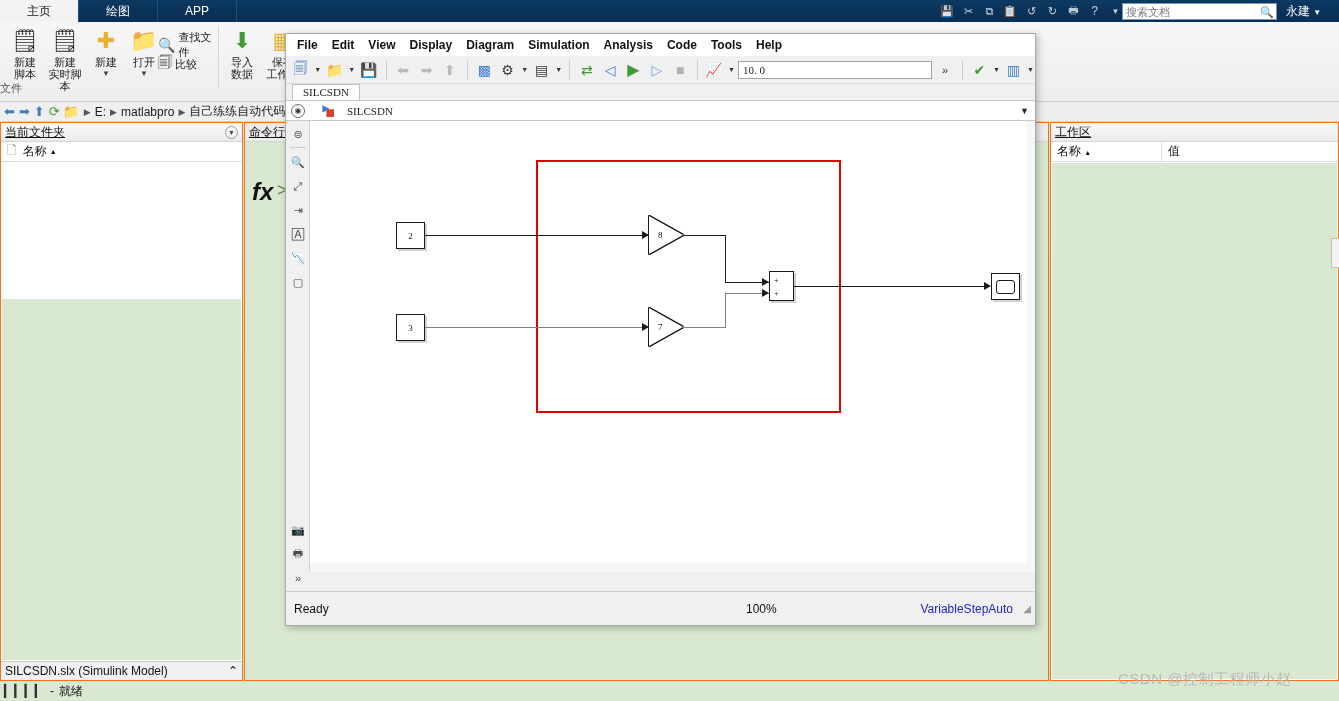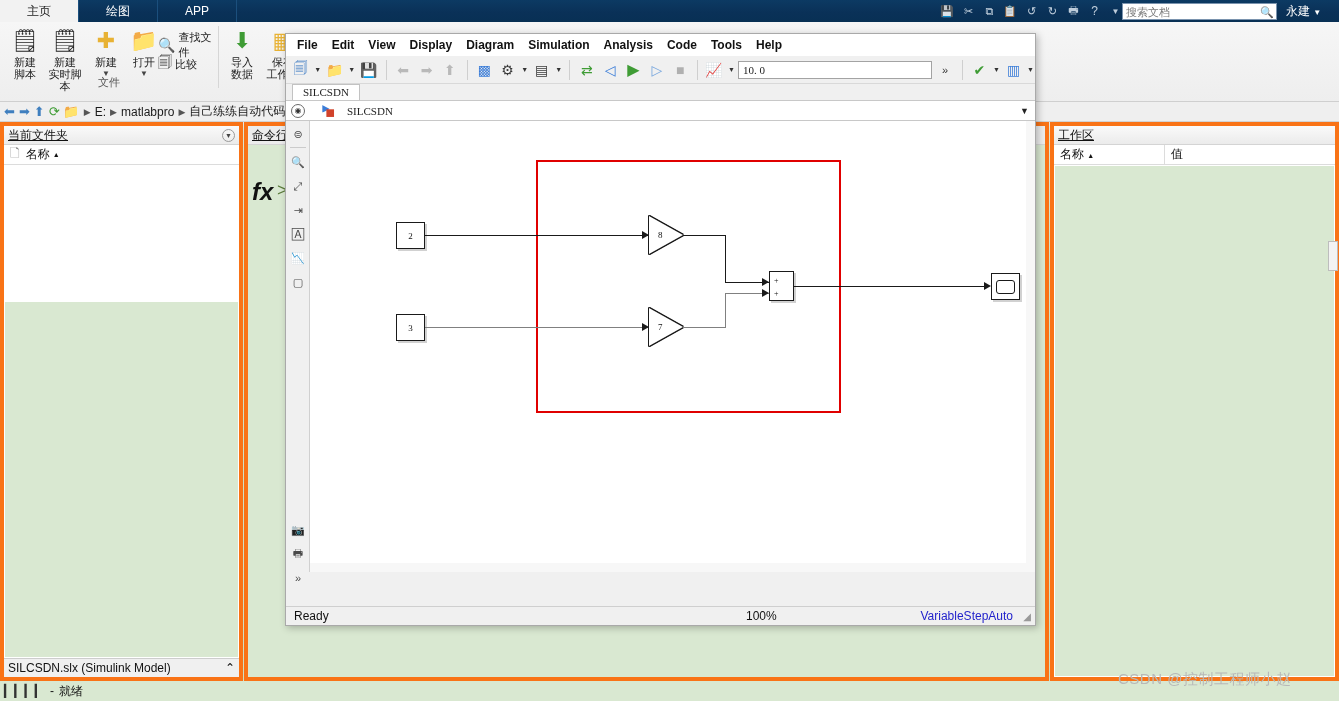--- a/index.html
+++ b/index.html
@@ -74,21 +74,21 @@
   .ml-tab.active { background:#f2f2f2; color:#1b1b1b; }
 
   .ml-ribbon {
     position:absolute; left:0; top:22px; width:1339px; height:80px;
     background: linear-gradient(180deg,#f6f6f6 0%,#eeeeee 100%);
     border-bottom:1px solid #cfcfcf;
   }
   .rb-group { position:absolute; top:0; height:80px; }
   .rb-sep { position:absolute; top:4px; width:1px; height:62px; background:#d6d6d6; }
   .rb-label {
-    position:absolute; bottom:12px; width:100%; text-align:center;
+    position:absolute; bottom:6px; width:100%; text-align:left;
     font-size:11px; color:#555;
   }
   .rb-btn {
     position:absolute; width:42px; text-align:center; top:4px;
     font-size:11px; color:#222; line-height:12px;
   }
   .rb-btn .gl { display:block; height:30px; font-size:22px; line-height:30px; }
   .rb-small {
     position:absolute; font-size:11px; color:#222; display:flex; align-items:center; gap:3px;
   }
@@ -98,21 +98,21 @@
   .ml-addrbar {
     position:absolute; left:0; top:102px; width:1339px; height:20px;
     background:#efefef; border-bottom:1px solid #d2d2d2;
     display:flex; align-items:center; gap:4px; padding-left:4px;
   }
   .addr-ico { font-size:13px; }
   .addr-path { font-size:12px; color:#1a1a1a; display:flex; align-items:center; gap:4px; }
   .addr-sep { color:#555; font-size:9px; }
 
   .panel {
-    position:absolute; background:#fff; border:4px solid #f97316;
+    position:absolute; background:#fff; border:1px solid #f97316;
   }
   .panel-hdr {
     height:19px; background: linear-gradient(180deg,#fafafa,#ebebeb);
     border-bottom:1px solid #d4d4d4;
     display:flex; align-items:center; padding:0 4px;
     font-size:12px; color:#111;
   }
   .panel-hdr .t { text-decoration:underline; }
   .panel-hdr .sp { flex:1 }
   .panel-hdr .dd {
@@ -240,21 +240,21 @@
     display:flex; align-items:center; justify-content:center;
     font-size:11px; color:#4a4a4a;
   }
   .lt-rule { position:absolute; left:4px; width:16px; height:1px; background:#cbcbcb; }
 
   .sl-canvas {
     position:absolute; left:24px; top:0; right:0; bottom:0; background:#fff;
     overflow:hidden;
   }
   .sl-statusbar {
-    position:absolute; left:0; bottom:0; width:100%; height:19px;
+    position:absolute; left:0; bottom:0; width:100%; height:34px;
     background:#f0f0f0; border-top:1px solid #cfcfcf;
     display:flex; align-items:center; font-size:12px; color:#111;
   }
   .sb-ready { margin-left:8px; }
   .sb-zoom { position:absolute; left:460px; }
   .sb-solver { position:absolute; right:22px; color:#2323cc; }
   .sb-grip { position:absolute; right:4px; color:#999; font-size:10px; }
   .sl-vscroll {
     position:absolute; right:0; top:0; width:9px; height:451px; background:#f7f7f7;
   }

